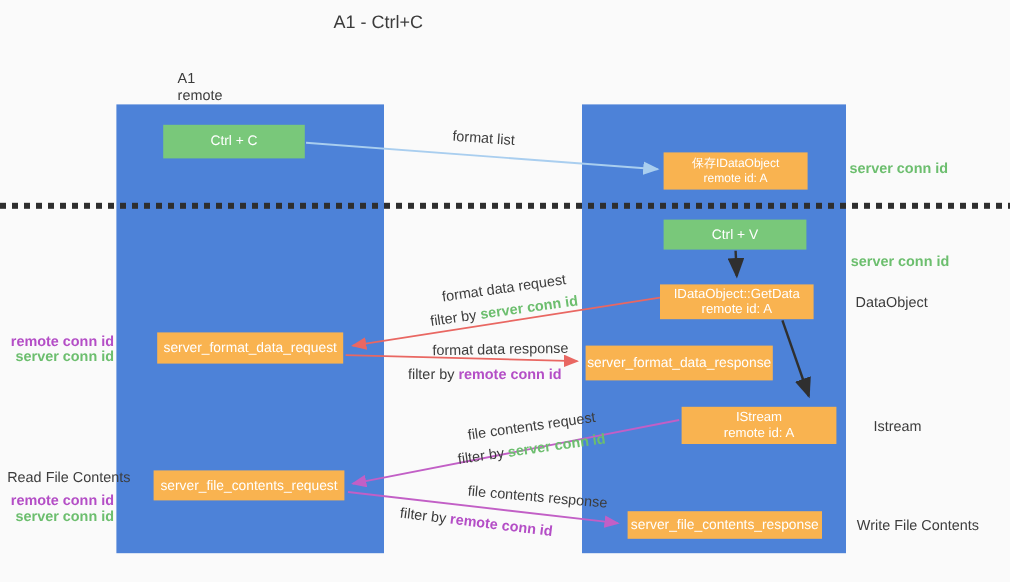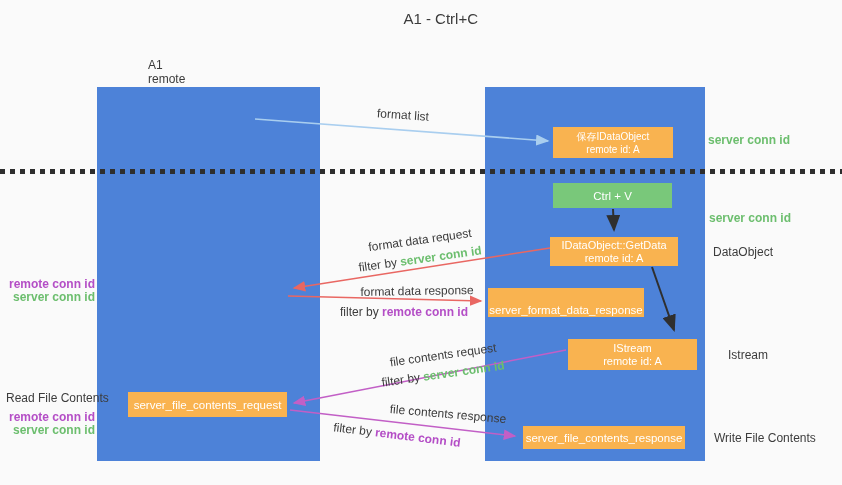--- a/index.html
+++ b/index.html
@@ -4,21 +4,21 @@
 <style>
   html,body { margin:0; padding:0; background:#fafafa; }
   .canvas {
     position:relative; width:842px; height:485px; overflow:hidden;
     background:#fafafa;
     font-family:"Liberation Sans","DejaVu Sans",sans-serif;
     color:#3c3c3c;
   }
   .title {
     position:absolute; left:278px; top:8px; width:200px;
-    text-align:right; font-size:15px; line-height:21px; color:#3b3b3b;
+    text-align:left; font-size:15px; line-height:21px; color:#3b3b3b;
   }
   .lifeline { position:absolute; background:#4d82d8; }
   .col-header {
     position:absolute; width:120px; text-align:left;
     font-size:12px; line-height:14px; color:#3b3b3b;
   }
   .divider {
     position:absolute; left:0; top:169px; width:842px; height:5px;
     background:repeating-linear-gradient(to right,#2e2e2e 0 5px,transparent 5px 10px);
   }
@@ -78,37 +78,43 @@
     </defs>
     <line x1="255" y1="119" x2="548" y2="141" stroke="#a9ceef" stroke-width="1.6" marker-end="url(#m-blue)"></line>
     <line x1="613" y1="209" x2="614" y2="230" stroke="#2f2f2f" stroke-width="2" marker-end="url(#m-black)"></line>
     <line x1="652" y1="267" x2="674" y2="330" stroke="#2f2f2f" stroke-width="2" marker-end="url(#m-black)"></line>
     <line x1="550" y1="248" x2="294" y2="288" stroke="#e96762" stroke-width="1.5" marker-end="url(#m-red)"></line>
     <line x1="288" y1="296" x2="481" y2="301" stroke="#e96762" stroke-width="1.5" marker-end="url(#m-red)"></line>
     <line x1="566" y1="350" x2="294" y2="403" stroke="#c25fc6" stroke-width="1.5" marker-end="url(#m-mag)"></line>
     <line x1="290" y1="410" x2="515" y2="436" stroke="#c25fc6" stroke-width="1.5" marker-end="url(#m-mag)"></line>
   </svg>
 
+  <div class="box green" style="left:136px; top:104px; width:118px; height:28px;">
+    <div>Ctrl + C</div>
+  </div>
 
   <div class="box orange" style="left:553px; top:127px; width:120px; height:31px; font-size:10px; line-height:13px;">
     <div>保存IDataObject</div>
     <div>remote id: A</div>
   </div>
 
   <div class="box green" style="left:553px; top:183px; width:119px; height:25px;align-items:center;">
     <div>Ctrl + V</div>
   </div>
 
   <div class="box orange" style="left:550px; top:237px; width:128px; height:29px; font-size:11px; line-height:13px;">
     <div>IDataObject::GetData</div>
     <div>remote id: A</div>
   </div>
 
+  <div class="box orange" style="left:131px; top:277px; width:155px; height:26px;">
+    <div>server_format_data_request</div>
+  </div>
 
-  <div class="box orange" style="left:488px; top:288px; width:156px; height:29px;justify-content:flex-end;">
+  <div class="box orange" style="left:488px; top:288px; width:156px; height:29px;">
     <div>server_format_data_response</div>
   </div>
 
   <div class="box orange" style="left:568px; top:339px; width:129px; height:31px; font-size:11px; line-height:13px;">
     <div>IStream</div>
     <div>remote id: A</div>
   </div>
 
   <div class="box orange" style="left:128px; top:392px; width:159px; height:25px;">
     <div>server_file_contents_request</div>

